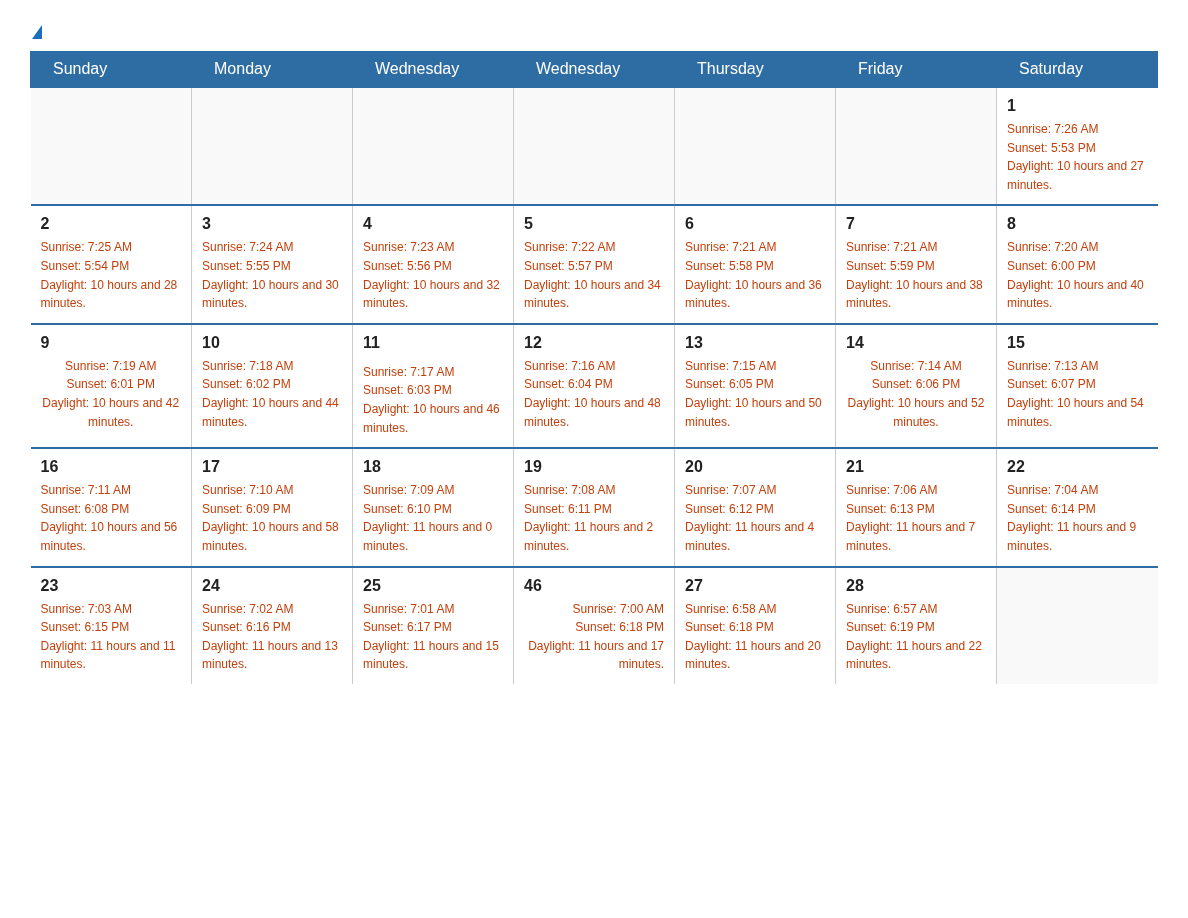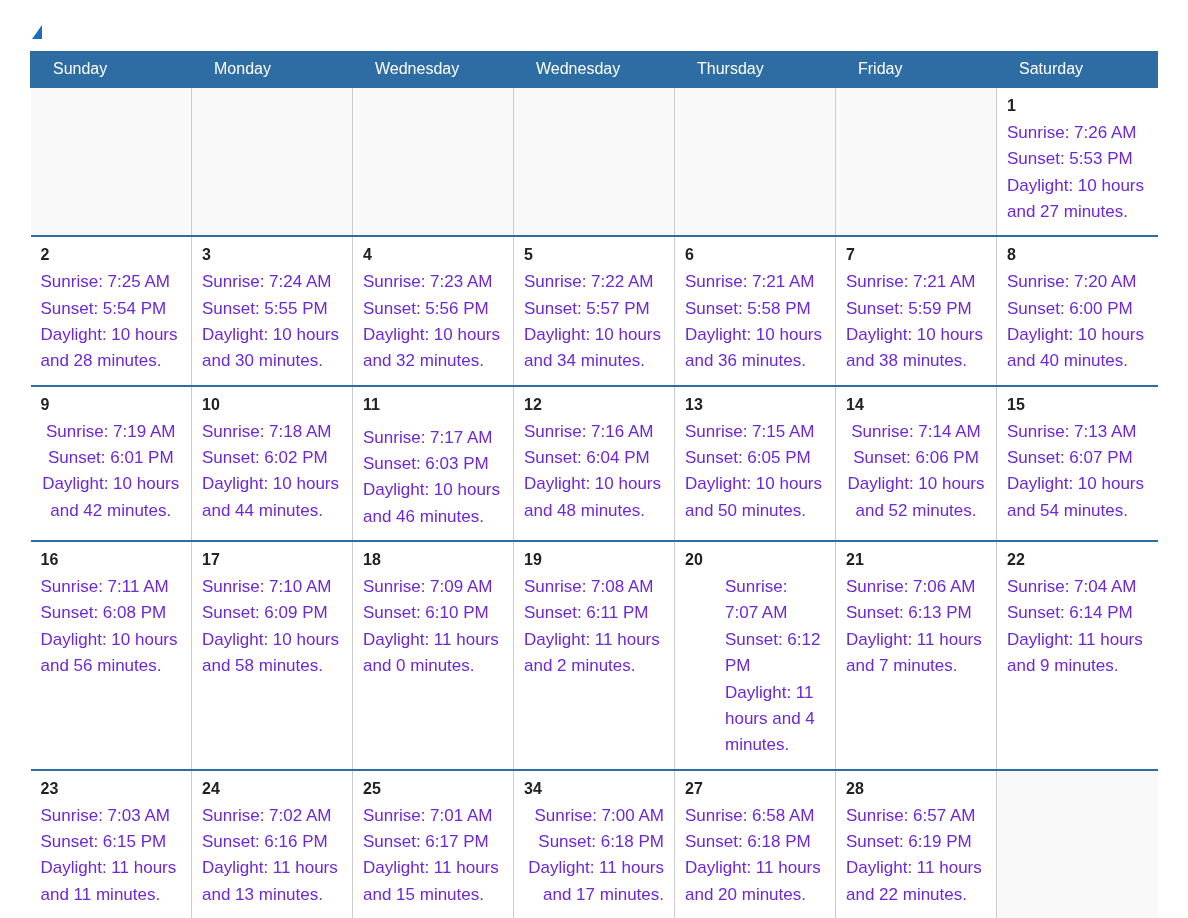--- a/index.html
+++ b/index.html
@@ -84,22 +84,22 @@
     tbody tr td:first-child { border-left: none; }
     tbody tr td:last-child { border-right: none; }
     .day-num {
       font-size: 16px;
       font-weight: bold;
       color: #222;
       display: block;
       margin-bottom: 2px;
     }
     .day-info {
-      font-size: 17px;
-      color: #6d28d9;
+      font-size: 12px;
+      color: #c2410c;
       line-height: 1.55;
     }
     tbody tr td.empty { background: #f9f9f9; }
   </style>
 </head>
 <body>
 
 <div class="header">
   <div class="logo">
     <div class="logo-text">
@@ -249,21 +249,21 @@
 Daylight: 11 hours and 0 minutes.</div>
         </td>
         <td>
           <span class="day-num">19</span>
           <div class="day-info" style="white-space: pre-line;">Sunrise: 7:08 AM
 Sunset: 6:11 PM
 Daylight: 11 hours and 2 minutes.</div>
         </td>
         <td>
           <span class="day-num">20</span>
-          <div class="day-info" style="white-space: pre-line; margin-left: 40px;">Sunrise: 7:07 AM
+          <div class="day-info" style="white-space: pre-line;">Sunrise: 7:07 AM
 Sunset: 6:12 PM
 Daylight: 11 hours and 4 minutes.</div>
         </td>
         <td>
           <span class="day-num">21</span>
           <div class="day-info" style="white-space: pre-line;">Sunrise: 7:06 AM
 Sunset: 6:13 PM
 Daylight: 11 hours and 7 minutes.</div>
         </td>
         <td>
@@ -286,21 +286,21 @@
 Sunset: 6:16 PM
 Daylight: 11 hours and 13 minutes.</div>
         </td>
         <td>
           <span class="day-num">25</span>
           <div class="day-info" style="white-space: pre-line;">Sunrise: 7:01 AM
 Sunset: 6:17 PM
 Daylight: 11 hours and 15 minutes.</div>
         </td>
         <td>
-          <span class="day-num">34</span>
+          <span class="day-num">46</span>
           <div class="day-info" style="white-space: pre-line; text-align: right;">Sunrise: 7:00 AM
 Sunset: 6:18 PM
 Daylight: 11 hours and 17 minutes.</div>
         </td>
         <td>
           <span class="day-num">27</span>
           <div class="day-info" style="white-space: pre-line;">Sunrise: 6:58 AM
 Sunset: 6:18 PM
 Daylight: 11 hours and 20 minutes.</div>
         </td>

